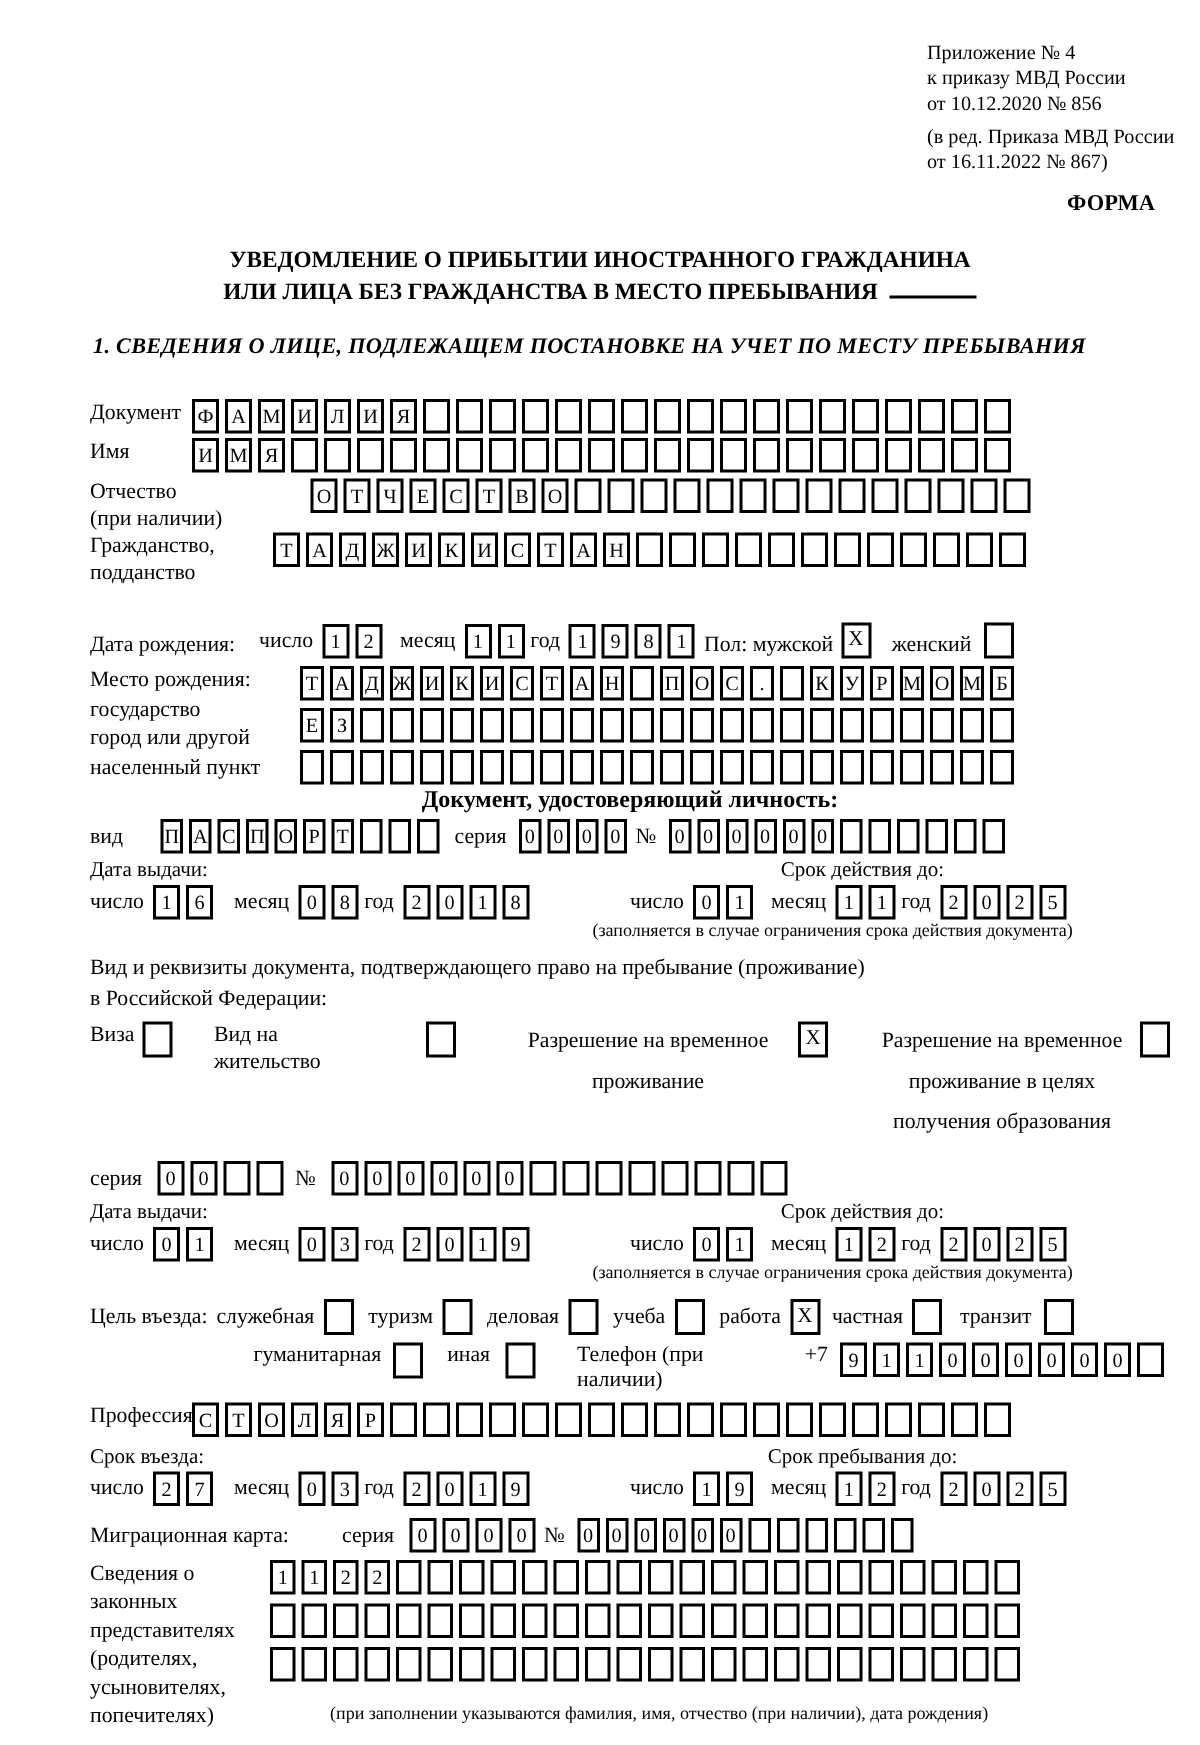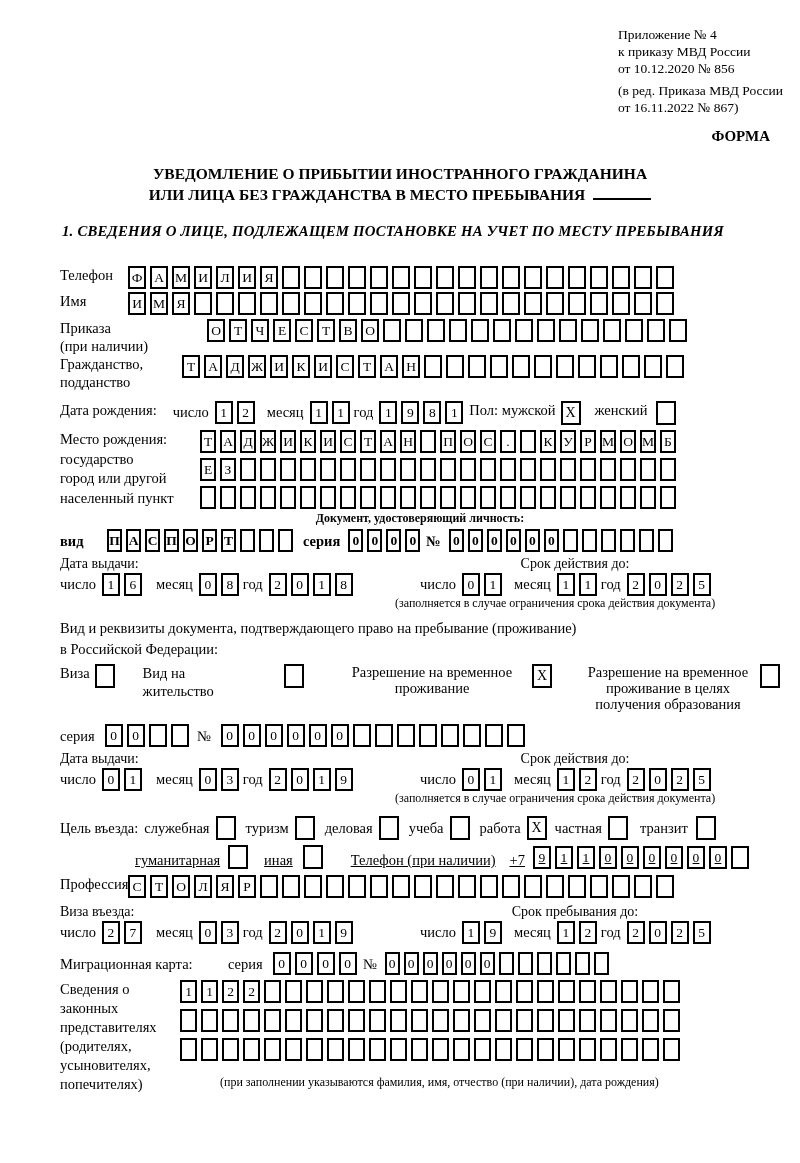--- a/index.html
+++ b/index.html
@@ -36,21 +36,21 @@
   .caption { font-size:12px; }
   .dhdr { display:flex; font-size:14px; margin-top:4px; }
   .dh1 { width:360px; }
   .dh2 { width:310px; text-align:center; }
   .drow { display:flex; margin-top:1px; align-items:center; }
   .dgrp { display:flex; align-items:center; }
   .dgrp .dl { margin-right:6px; }
   .mt { margin-top:3px; }
   .opt { display:flex; align-items:flex-start; }
   .opt .ol { margin-right:5px; line-height:18px; }
-  .optc { text-align:center; line-height:16px; }
+  .optc { text-align:center; line-height:27px; }
 </style>
 </head>
 <body>
 
 <div>
 
   <div class="appendix">
     <div>Приложение № 4</div>
     <div>к приказу МВД России</div>
     <div>от 10.12.2020 № 856</div>
@@ -62,21 +62,21 @@
   <div class="title">
     <div>УВЕДОМЛЕНИЕ О ПРИБЫТИИ ИНОСТРАННОГО ГРАЖДАНИНА</div>
     <div><span>ИЛИ ЛИЦА БЕЗ ГРАЖДАНСТВА В МЕСТО ПРЕБЫВАНИЯ</span><span class="uline"></span></div>
   </div>
 
   <div class="sect">1. СВЕДЕНИЯ О ЛИЦЕ, ПОДЛЕЖАЩЕМ ПОСТАНОВКЕ НА УЧЕТ ПО МЕСТУ ПРЕБЫВАНИЯ</div>
 
   <div class="inner">
 
     <div class="frow" style="margin-top:26px;">
-      <div class="lbl" style="width:68px;">Телефон</div>
+      <div class="lbl" style="width:68px;">Документ</div>
       <div class="boxes">
           <span class="cb">Ф</span>
           <span class="cb">А</span>
           <span class="cb">М</span>
           <span class="cb">И</span>
           <span class="cb">Л</span>
           <span class="cb">И</span>
           <span class="cb">Я</span>
           <span class="cb"></span>
           <span class="cb"></span>
@@ -125,21 +125,21 @@
           <span class="cb"></span>
           <span class="cb"></span>
           <span class="cb"></span>
           <span class="cb"></span>
           <span class="cb"></span>
         </div>
     </div>
 
     <div class="frow" style="margin-top:4px;">
       <div class="lbl stack" style="width:147px;">
-        <div>Приказа</div>
+        <div>Отчество</div>
         <div>(при наличии)</div>
       </div>
       <div class="boxes">
           <span class="cb">О</span>
           <span class="cb">Т</span>
           <span class="cb">Ч</span>
           <span class="cb">Е</span>
           <span class="cb">С</span>
           <span class="cb">Т</span>
           <span class="cb">В</span>
@@ -186,21 +186,21 @@
           <span class="cb"></span>
           <span class="cb"></span>
           <span class="cb"></span>
           <span class="cb"></span>
           <span class="cb"></span>
           <span class="cb"></span>
           <span class="cb"></span>
         </div>
     </div>
 
-    <div class="frow" style="margin-top:10px; align-items:flex-start;">
+    <div class="frow" style="margin-top:24px; align-items:flex-end;">
       <div class="lbl" style="margin-right:16px;">Дата рождения:</div>
       <div class="dgrp">
         <span class="dl">число</span>
         <span class="boxes">
             <span class="cb">1</span>
             <span class="cb">2</span>
           </span>
       </div>
       <div class="dgrp" style="margin-left:8px;">
         <span class="dl">месяц</span>
@@ -306,23 +306,23 @@
             <span class="cb"></span>
             <span class="cb"></span>
             <span class="cb"></span>
             <span class="cb"></span>
             <span class="cb"></span>
             <span class="cb"></span>
           </div>
       </div>
     </div>
 
-    <div style="text-align:center; font-weight:bold; margin-top:2px; font-size:12px;">Документ, удостоверяющий личность:</div>
-
-    <div class="frow p23" style="margin-top:3px; align-items:center;font-weight:bold;">
+    <div style="text-align:center; font-weight:bold; margin-top:2px; font-size:16px;">Документ, удостоверяющий личность:</div>
+
+    <div class="frow p23" style="margin-top:3px; align-items:center;">
       <div class="lbl" style="width:47px;">вид</div>
       <div class="boxes">
           <span class="cb">П</span>
           <span class="cb">А</span>
           <span class="cb">С</span>
           <span class="cb">П</span>
           <span class="cb">О</span>
           <span class="cb">Р</span>
           <span class="cb">Т</span>
           <span class="cb"></span>
@@ -507,21 +507,21 @@
       <span class="ol" style="margin:0 6px 0 10px;">учеба</span>
       <span class="chk"></span>
       <span class="ol" style="margin:0 6px 0 10px;">работа</span>
       <span class="chk">X</span>
       <span class="ol" style="margin:0 6px 0 8px;">частная</span>
       <span class="chk"></span>
       <span class="ol" style="margin:0 8px 0 12px;">транзит</span>
       <span class="chk"></span>
     </div>
 
-    <div class="frow" style="margin-top:5px; margin-left:75px; align-items:flex-end;text-decoration:underline;">
+    <div class="frow" style="margin-top:5px; margin-left:109px; align-items:flex-start;">
       <span class="ol" style="margin-right:8px;">гуманитарная</span>
       <span class="chk"></span>
       <span class="ol" style="margin:0 10px 0 16px;">иная</span>
       <span class="chk"></span>
       <span class="ol" style="margin:0 14px 0 28px;">Телефон (при наличии)</span>
       <span class="ol" style="margin-right:8px;">+7</span>
       <div class="boxes">
           <span class="cb">9</span>
           <span class="cb">1</span>
           <span class="cb">1</span>
@@ -560,21 +560,21 @@
           <span class="cb"></span>
           <span class="cb"></span>
           <span class="cb"></span>
           <span class="cb"></span>
           <span class="cb"></span>
           <span class="cb"></span>
         </div>
     </div>
 
     <div class="dhdr" style="margin-top:6px;">
-      <div class="dh1">Виза въезда:</div>
+      <div class="dh1">Срок въезда:</div>
       <div class="dh2">Срок пребывания до:</div>
     </div>
     <div class="drow">
       <div class="dgrp" style="width:360px;">
         <span class="dl">число</span>
         <span class="boxes">
             <span class="cb">2</span>
             <span class="cb">7</span>
           </span>
         <span class="dl" style="margin-left:10px;">месяц</span>

